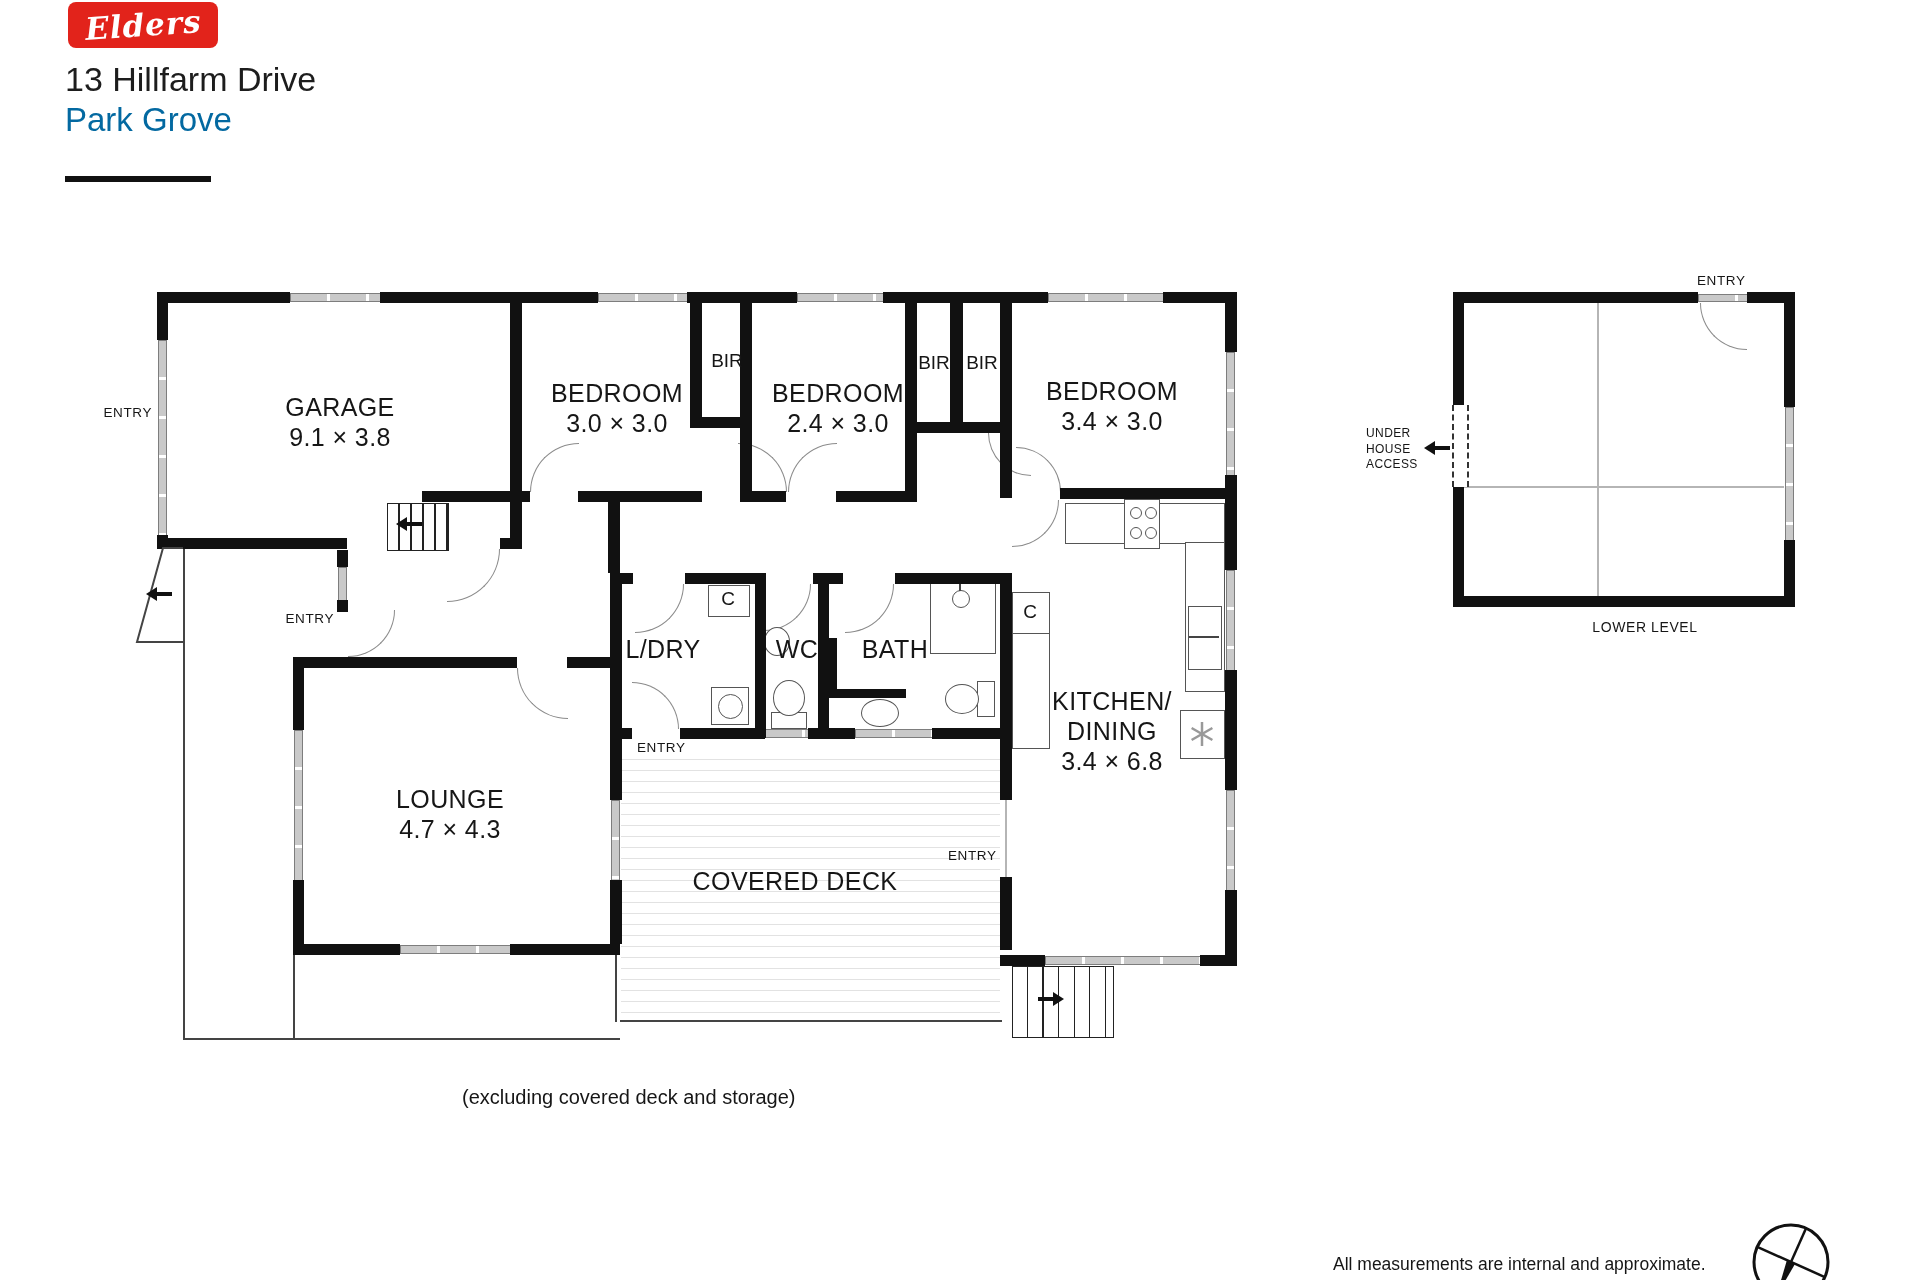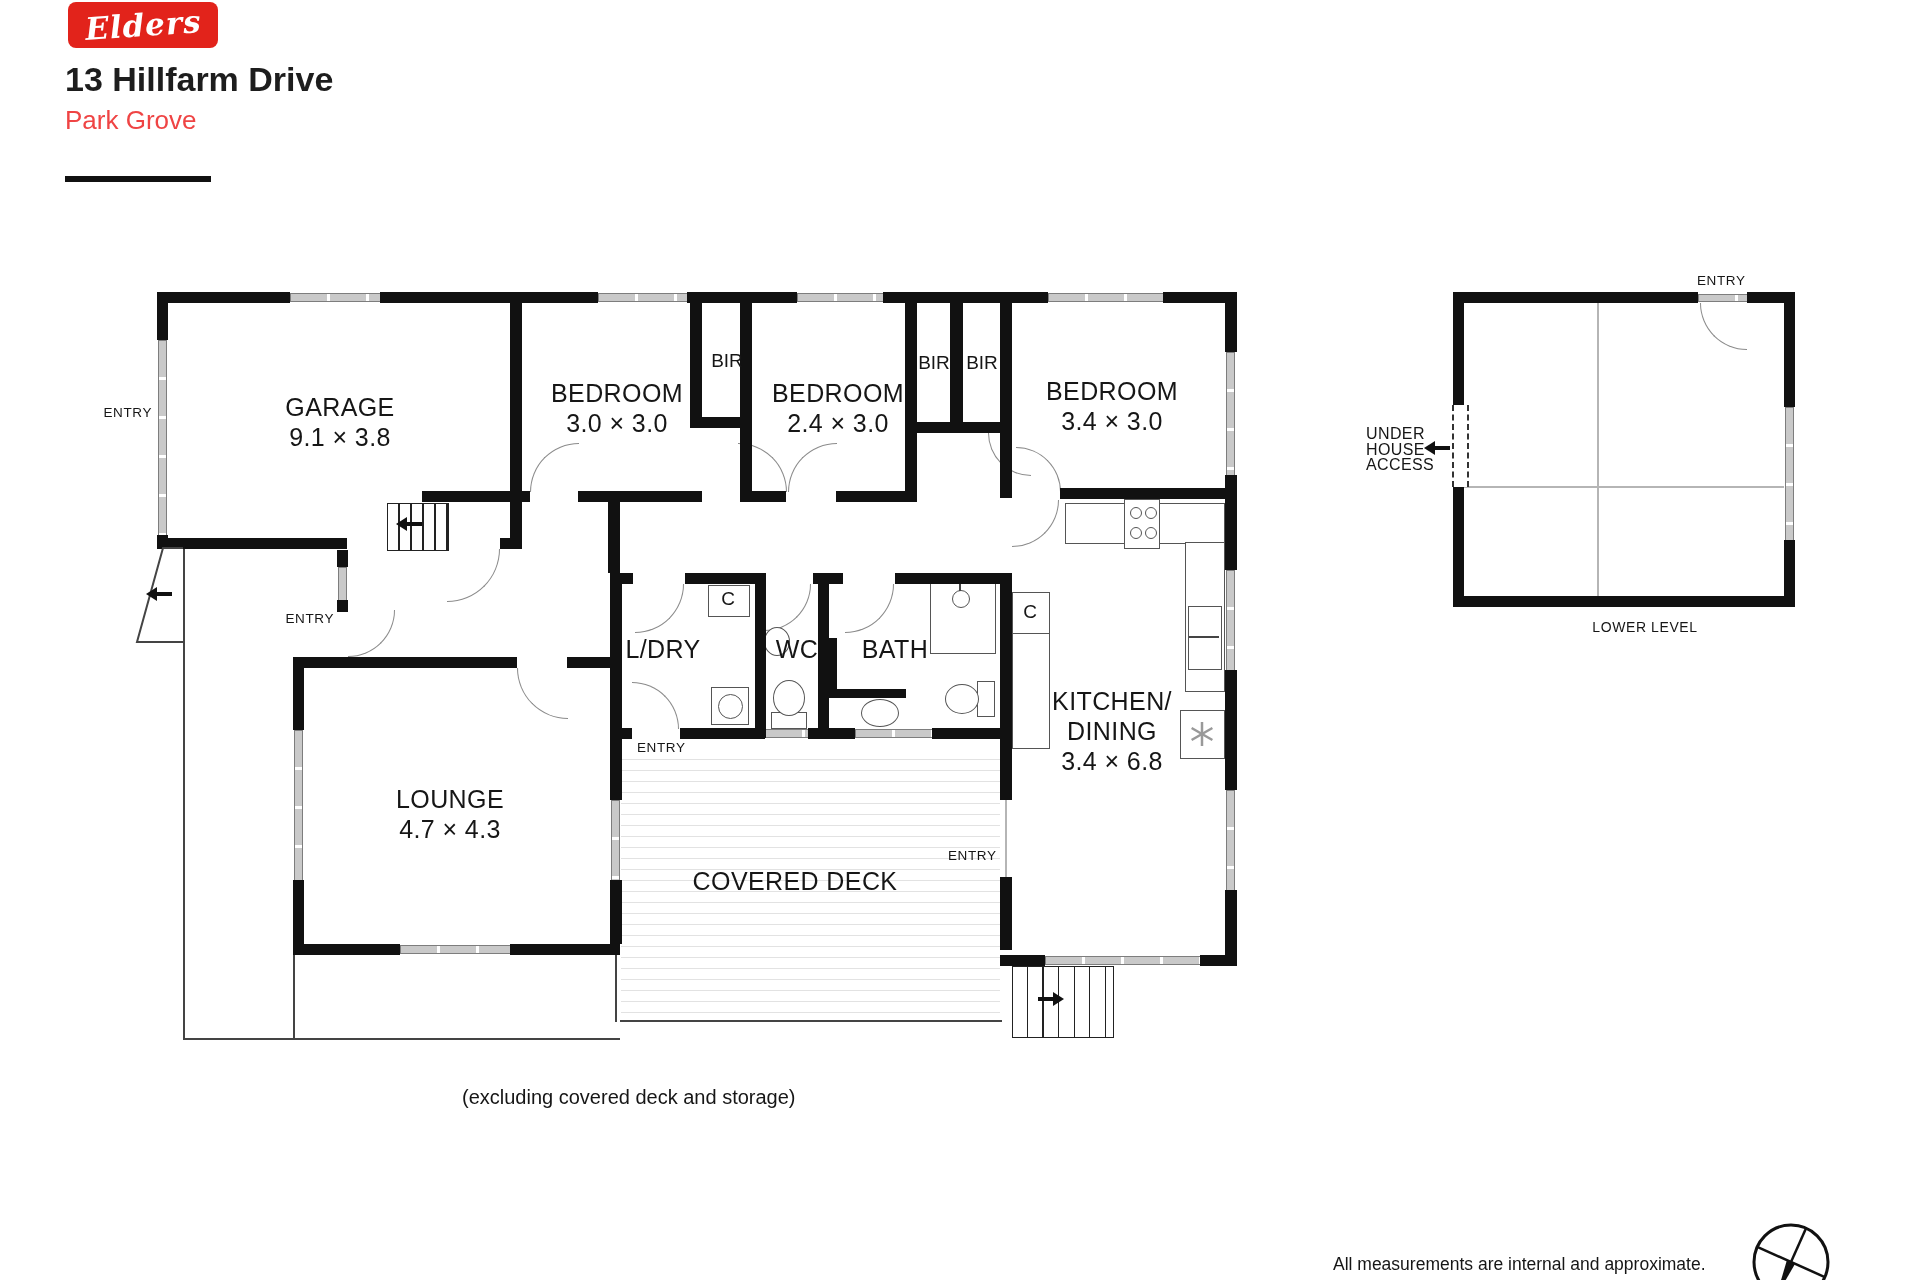--- a/index.html
+++ b/index.html
@@ -23,22 +23,22 @@
   .rl{position:absolute;text-align:center;font-size:25px;line-height:30px;letter-spacing:.4px;z-index:7}
   .sm{position:absolute;font-size:19px;text-align:center;z-index:7}
   .lbl-s{position:absolute;font-size:13.5px;letter-spacing:.6px;z-index:7;white-space:nowrap}
   .tr{text-align:right}
   
   #logo{position:absolute;left:68px;top:2px;width:150px;height:46px;border-radius:8px;
         display:flex;align-items:center;justify-content:center;z-index:8}
   #logo span{color:#fff;font-family:"DejaVu Serif",serif;font-style:italic;font-weight:bold;
         font-size:31px;transform:rotate(-4deg);letter-spacing:1px}
   #addr{position:absolute;left:65px;top:58px;z-index:8}
-  #addr .a1{font-size:34px;font-weight:bold;color:#1d1d1d;line-height:42px}
-  #addr .a2{font-size:26px;color:#ef4444;line-height:40px}
+  #addr .a1{font-size:34px;font-weight:normal;color:#1d1d1d;line-height:42px}
+  #addr .a2{font-size:33px;color:#0369a1;line-height:40px}
   #addr-rule{position:absolute;left:65px;top:176px;width:146px;height:6px;background:#111;z-index:8}
   
   #stairs{position:absolute;left:387px;top:503px;width:60px;height:46px;border:1.5px solid #222;
           background:repeating-linear-gradient(90deg,#fff 0 10.5px,#222 10.5px 12px);z-index:2}
   #decksteps{position:absolute;left:1012px;top:966px;width:100px;height:70px;border:1.5px solid #222;background:
           repeating-linear-gradient(90deg,#fff 0 14px,#222 14px 15.5px);z-index:2}
   #decksurface{position:absolute;left:621px;top:749px;width:379px;height:270px;z-index:0;
           background:repeating-linear-gradient(180deg,#fff 0 10px,#e2e2e2 10px 11px)}
   .arrow{position:absolute;width:26px;height:14px;z-index:8}
   .arrow .shaft{position:absolute;top:5px;height:4px;background:#111}
@@ -46,21 +46,21 @@
   .arrow-r .shaft{left:0;right:9px}
   .arrow .head{position:absolute;top:0;width:0;height:0;border-top:7px solid transparent;border-bottom:7px solid transparent}
   .arrow-l .head{left:0;border-right:11px solid #111}
   .arrow-r .head{right:0;border-left:11px solid #111}
   .svgabs{position:absolute;z-index:6}
   
   #area1{position:absolute;left:462px;top:1054px;width:500px;text-align:center;font-size:26px;font-weight:bold;z-index:8}
   #area2{position:absolute;left:462px;top:1086px;width:500px;font-size:20px;z-index:8}
   #disc1{position:absolute;left:1333px;top:1254px;font-size:17.5px;z-index:8}
   #disc2{position:absolute;left:1333px;top:1277px;font-size:17.5px;z-index:8}
-  #uha{position:absolute;left:1366px;top:426px;font-size:16px;line-height:15.5px;letter-spacing:.4px;z-index:7}
+  #uha{position:absolute;left:1366px;top:426px;font-size:12px;line-height:15.5px;letter-spacing:.4px;z-index:7}
 </style>
 </head>
 <body>
 
 <div id="page">
 
   <div id="logo" style="background: rgb(226, 35, 27);">
     <span>Elders</span>
   </div>
   <div id="addr">

